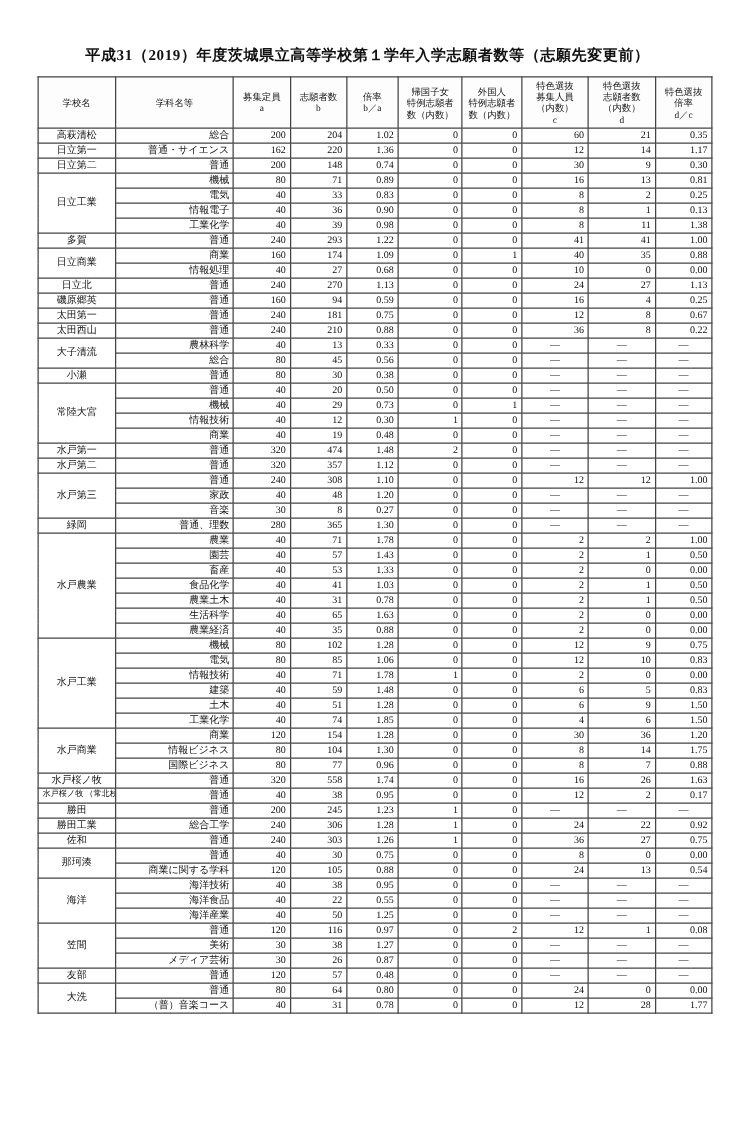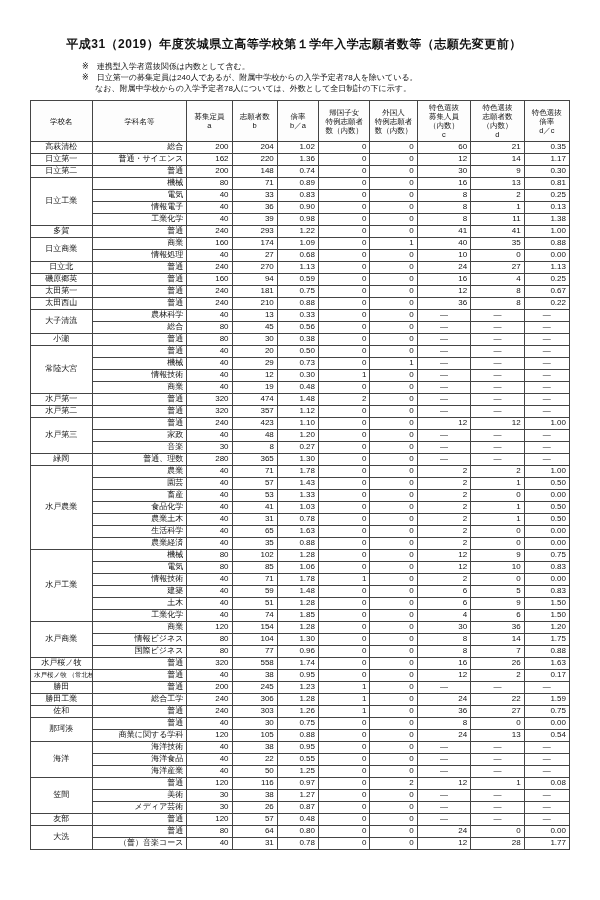--- a/index.html
+++ b/index.html
@@ -1,21 +1,21 @@
 <!DOCTYPE html>
 <html><head>
 <meta charset="utf-8">
 <style>
   html,body{margin:0;padding:0;background:#ffffff;}
   body{
     width:600px;height:900px;overflow:hidden;
     font-family:"Liberation Sans","DejaVu Sans",sans-serif;
     color:#111;
   }
-  .page{padding:36px 42px 0 30px;}
+  .page{padding:36px 42px 0 30px;font-family:Liberation Serif, serif;}
   .doc-title{
     text-align:center;font-size:12px;font-weight:bold;
     letter-spacing:0.5px;margin:0 0 8px 0;
   }
   .notes{margin:0 0 6px 52px;font-size:8px;line-height:11px;}
   .note-indent{margin-left:13px;}
   .section-label{font-size:9.5px;font-weight:bold;margin:2px 0 2px 0;}
   table.main{
     border-collapse:collapse;table-layout:fixed;width:540px;
   }
@@ -34,25 +34,20 @@
   td.school.small{font-size:6.5px;line-height:7.5px;}
   td.dept{text-align:right;}
   td.num{text-align:right;}
   td.dash{text-align:center;}
 </style>
 </head>
 <body>
 
 <div class="page">
   <div class="doc-title">平成31（2019）年度茨城県立高等学校第１学年入学志願者数等（志願先変更前）</div>
-  <div class="notes">
-    <div>※　連携型入学者選抜関係は内数として含む。</div>
-    <div>※　日立第一の募集定員は240人であるが、附属中学校からの入学予定者78人を除いている。</div>
-    <div class="note-indent">なお、附属中学校からの入学予定者78人については、外数として全日制計の下に示す。</div>
-  </div>
 
   <table class="main">
     <colgroup>
       <col style="width:60px">
         <col style="width:92px">
         <col style="width:44px">
       <col style="width:44px">
         <col style="width:40px">
         <col style="width:50px">
       <col style="width:46px">
@@ -355,21 +350,21 @@
           <td class="num">0</td>
           <td class="num">0</td>
           <td class="num dash">—</td>
           <td class="num dash">—</td>
           <td class="num dash">—</td>
         </tr>
         <tr>
           <td rowspan="3" class="school">水戸第三</td>
           <td class="dept">普通</td>
           <td class="num">240</td>
-          <td class="num">423</td>
+          <td class="num">308</td>
           <td class="num">1.10</td>
           <td class="num">0</td>
           <td class="num">0</td>
           <td class="num">12</td>
           <td class="num">12</td>
           <td class="num">1.00</td>
         </tr>
         <tr>
           <td class="dept">家政</td>
           <td class="num">40</td>
@@ -623,21 +618,21 @@
         <tr>
           <td rowspan="1" class="school">勝田工業</td>
           <td class="dept">総合工学</td>
           <td class="num">240</td>
           <td class="num">306</td>
           <td class="num">1.28</td>
           <td class="num">1</td>
           <td class="num">0</td>
           <td class="num">24</td>
           <td class="num">22</td>
-          <td class="num">1.59</td>
+          <td class="num">0.92</td>
         </tr>
         <tr>
           <td rowspan="1" class="school">佐和</td>
           <td class="dept">普通</td>
           <td class="num">240</td>
           <td class="num">303</td>
           <td class="num">1.26</td>
           <td class="num">1</td>
           <td class="num">0</td>
           <td class="num">36</td>

